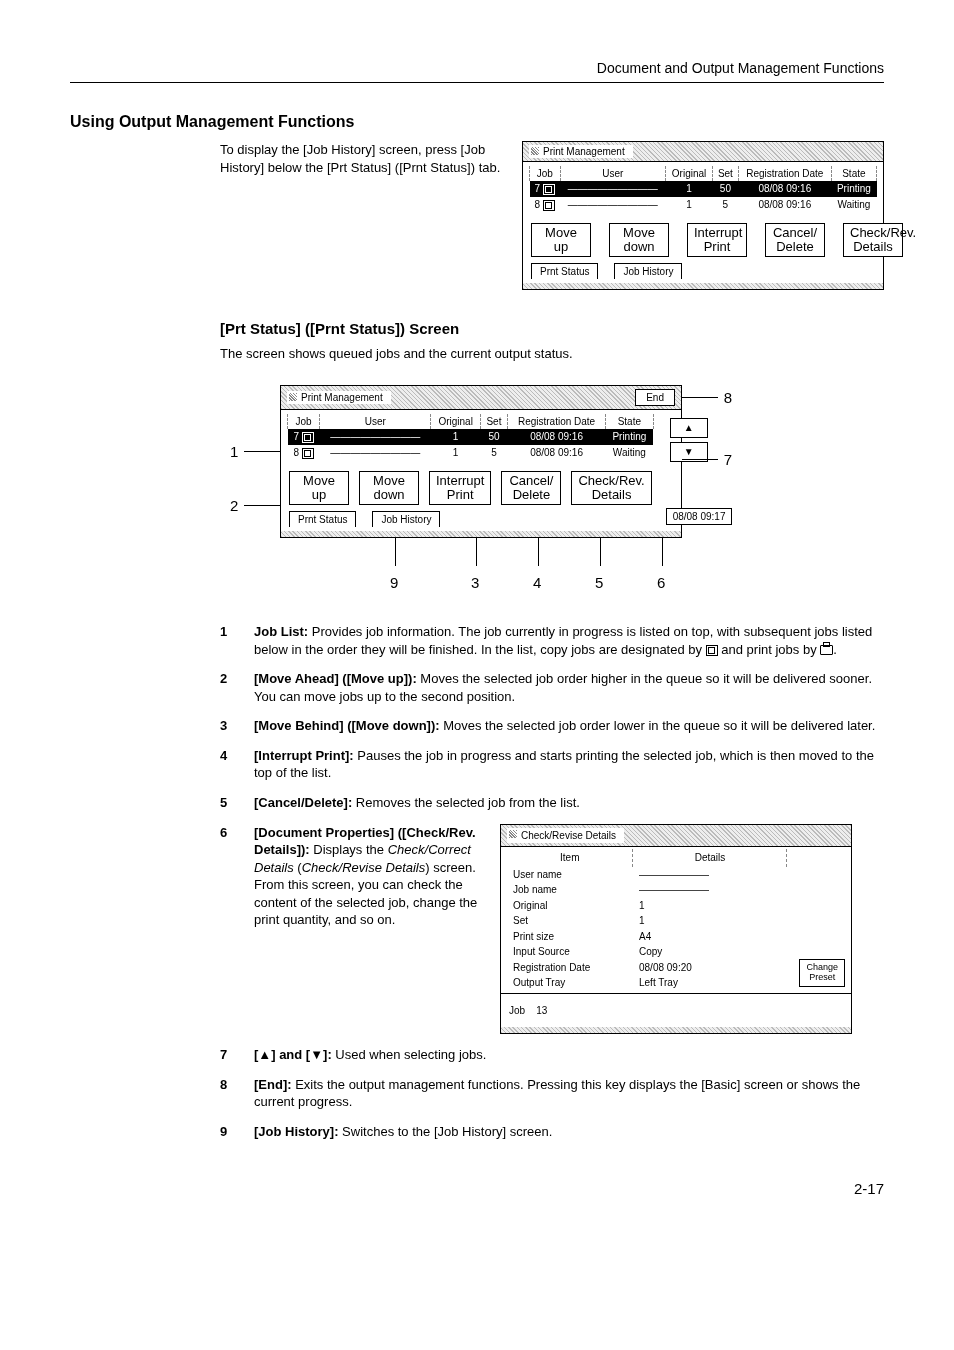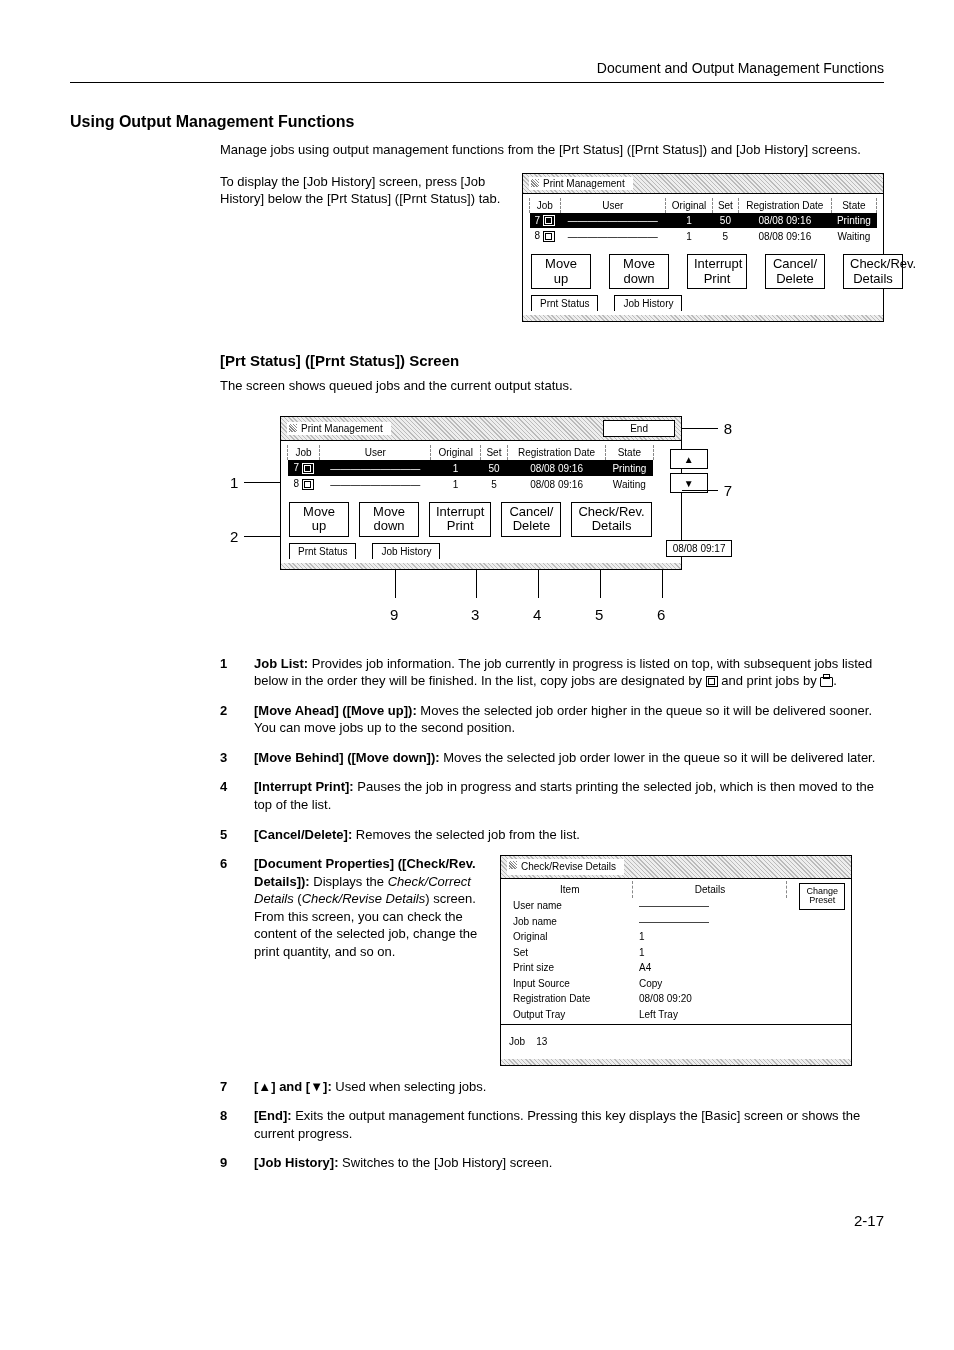--- a/index.html
+++ b/index.html
@@ -97,21 +97,21 @@
   .side-col {
     display:flex; flex-direction:column; gap:4px;
     padding: 4px;
   }
   .arrow-btn {
     border:1px solid #000; width:36px; height:18px;
     display:flex; align-items:center; justify-content:center;
     background:#fff; font-size:10px;
   }
   .end-btn {
-    border:1px solid #000; padding:2px 26px; font-size:10px; background:#fff;
+    border:1px solid #000; padding:2px 10px; font-size:10px; background:#fff;
   }
   .time-box {
     border:1px solid #000; padding:2px 6px; font-size:10px; background:#fff;
   }
   .flexrow { display:flex; align-items:stretch; }
   .main-col { flex:1 1 auto; }
   .rcol { flex:0 0 auto; display:flex; flex-direction:column; justify-content:space-between; padding:4px 6px 6px 6px;}
 
   
   .callout-wrap { position:relative; display:inline-block; margin: 8px 0 14px 0;}
@@ -167,21 +167,20 @@
 </head>
 <body>
 
 <div class="header-right">Document and Output Management Functions</div>
 <hr class="thin">
 
 <h2 class="section">Using Output Management Functions</h2>
 
 <div class="content">
 
-  <p>Manage jobs using output management functions from the [Prt Status] ([Prnt Status]) and [Job History] screens.</p>
 
   <div class="two-col">
     <div class="left">
       <p>To display the [Job History] screen, press [Job History] below the [Prt Status] ([Prnt Status]) tab.</p>
     </div>
     <div class="right">
       
       <div class="panel" style="width:360px;">
         <div class="titlebar">
           <span class="t-label">Print Management</span>
@@ -408,21 +407,21 @@
                           <td>08/08 09:20</td>
                         </tr>
                         <tr>
                           <td>Output Tray</td>
                           <td>Left Tray</td>
                         </tr>
                       </tbody>
                   </table>
                 </div>
               </div>
-              <div class="rcol" style="">
+              <div class="rcol" style="justify-content:flex-end;">
                 <div class="change-btn" style="white-space:pre-line;">Change
 Preset</div>
               </div>
             </div>
             <div style="padding:10px 8px; font-size:10px; border-top:1px solid #000;">
               <span>Job</span>&nbsp;&nbsp;&nbsp;&nbsp;<span>13</span>
             </div>
             <div class="hatch-strip"></div>
           </div>
         </div>

